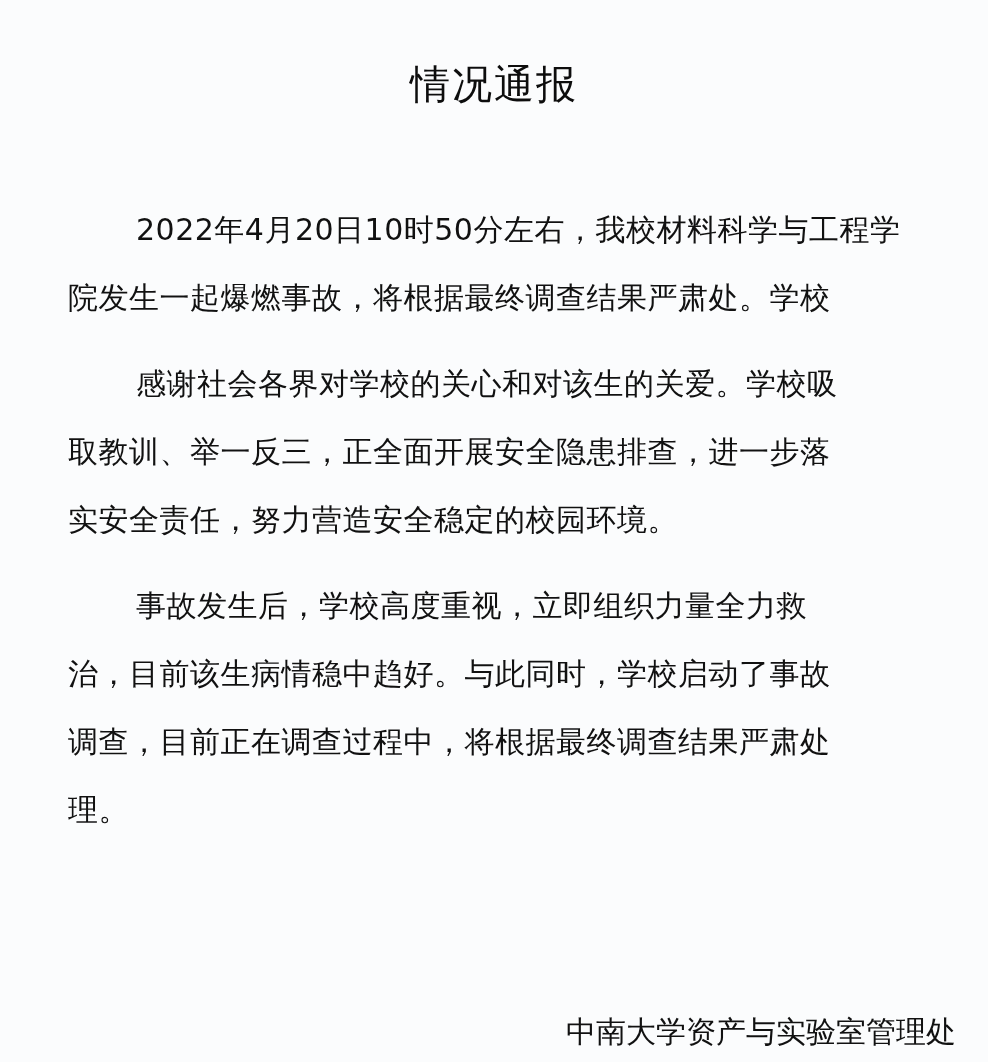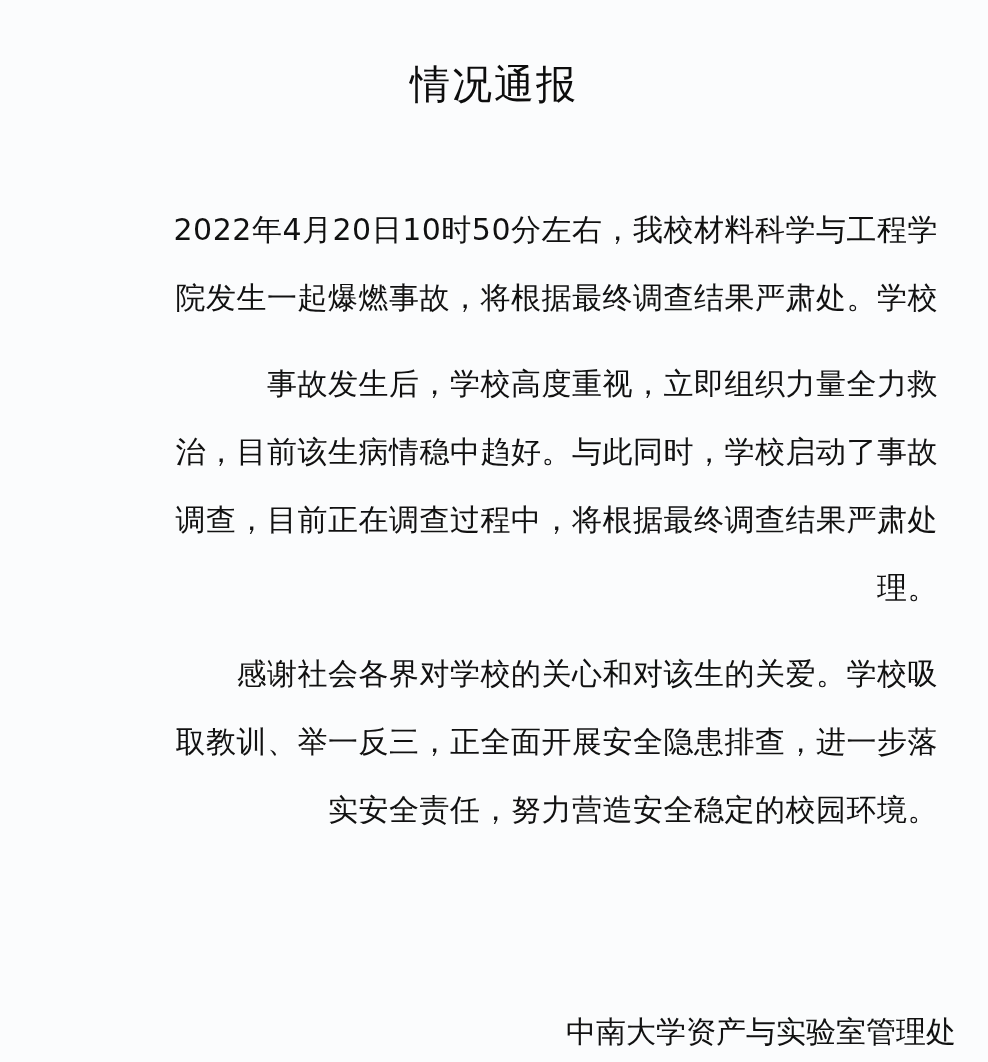--- a/index.html
+++ b/index.html
@@ -30,21 +30,20 @@
       font-size: 40px;
       letter-spacing: 2px;
       color: #0d0d0d;
       line-height: 60px;
     }
     .body {
       position: absolute;
       left: 68px;
       top: 194px;
       width: 870px;
-      text-align: right;
     }
     .para {
       margin: 0 0 18px 0;
       font-size: 30px;
       line-height: 68px;
       text-indent: 68px;
       color: #111;
       letter-spacing: 0.5px;
     }
     .para .line {
@@ -71,26 +70,26 @@
 
 <div class="page">
   <div class="title">情况通报</div>
 
   <div class="body">
     <p class="para">
       <span class="line indent">2022年4月20日10时50分左右，我校材料科学与工程学</span>
       <span class="line">院发生一起爆燃事故，将根据最终调查结果严肃处。学校</span>
     </p>
     <p class="para">
+      <span class="line indent">感谢社会各界对学校的关心和对该生的关爱。学校吸</span>
+      <span class="line">取教训、举一反三，正全面开展安全隐患排查，进一步落</span>
+      <span class="line">实安全责任，努力营造安全稳定的校园环境。</span>
+    </p>
+    <p class="para">
       <span class="line indent">事故发生后，学校高度重视，立即组织力量全力救</span>
       <span class="line">治，目前该生病情稳中趋好。与此同时，学校启动了事故</span>
       <span class="line">调查，目前正在调查过程中，将根据最终调查结果严肃处</span>
       <span class="line">理。</span>
-    </p>
-    <p class="para">
-      <span class="line indent">感谢社会各界对学校的关心和对该生的关爱。学校吸</span>
-      <span class="line">取教训、举一反三，正全面开展安全隐患排查，进一步落</span>
-      <span class="line">实安全责任，努力营造安全稳定的校园环境。</span>
     </p>
   </div>
 
   <div class="signature">中南大学资产与实验室管理处</div>
 </div>
 
 </body></html>

